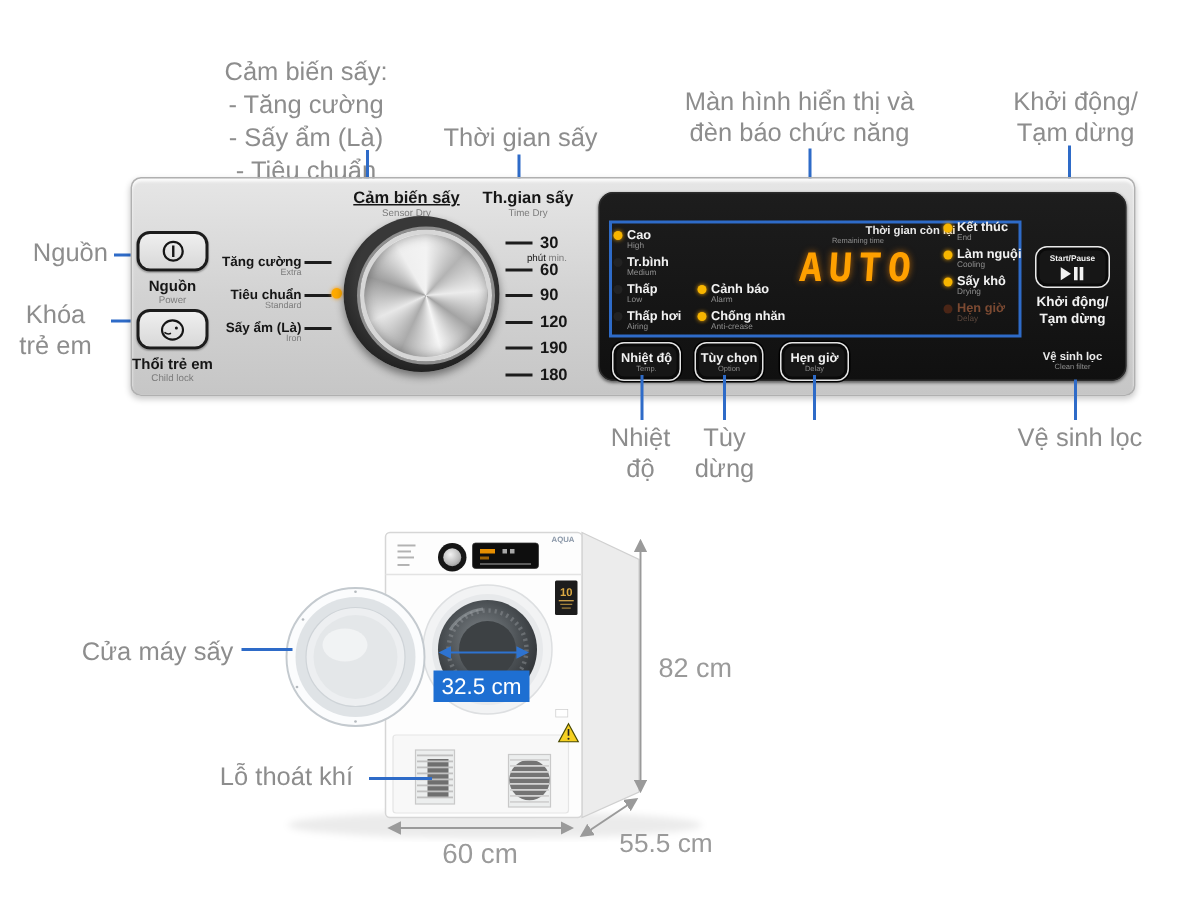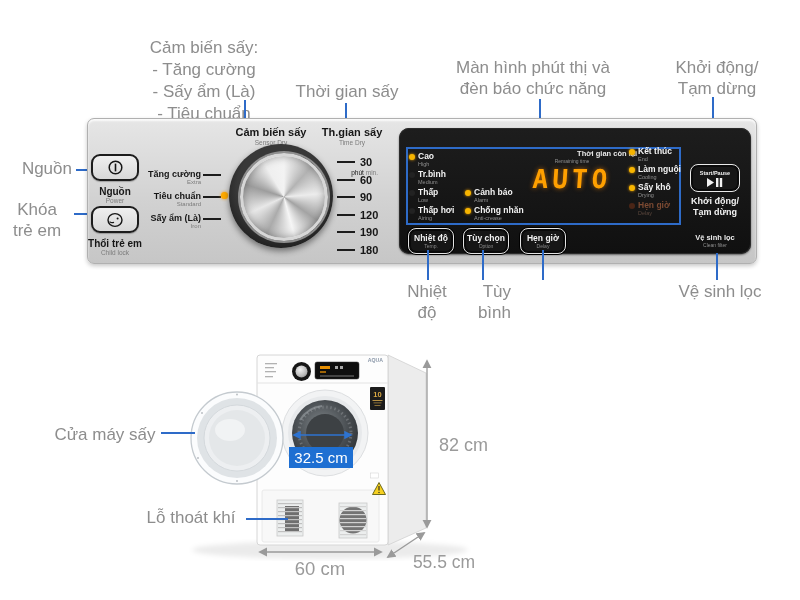--- a/index.html
+++ b/index.html
@@ -72,21 +72,21 @@
 <div class="stage">
 
   <div class="ann" style="left:118px;top:9px;width:172px;margin-top:28px;">
     <div>Cảm biến sấy:</div>
     <div>- Tăng cường</div>
     <div>- Sấy ẩm (Là)</div>
     <div>- Tiêu chuẩn</div>
   </div>
   <div class="ann" style="left:288px;top:81px;width:118px;">Thời gian sấy</div>
   <div class="ann small-lh" style="left:438px;top:57px;width:190px;">
-    <div>Màn hình phút thị và</div>
+    <div>Màn hình hiển thị và</div>
     <div>đèn báo chức năng</div>
   </div>
   <div class="ann small-lh" style="left:658px;top:57px;width:118px;">
     <div>Khởi động/</div>
     <div>Tạm dừng</div>
   </div>
   <div class="ann" style="left:6px;top:158px;width:66px;text-align:right;">Nguồn</div>
   <div class="ann small-lh" style="left:2px;top:199px;width:70px;">
     <div>Khóa</div>
     <div>trẻ em</div>
@@ -117,21 +117,21 @@
         <svg width="20" height="16" viewBox="0 0 20 16">
             <ellipse cx="10" cy="8" rx="7" ry="6.4" fill="none" stroke="#161616" stroke-width="1.4"></ellipse>
             <circle cx="12.6" cy="6.6" r="1" fill="#161616"></circle>
             <path d="M4.6 9.6 q2.2 1.8 4.4 .6" fill="none" stroke="#161616" stroke-width="1.1"></path>
           </svg>
       </span>
     </button>
     <div class="lbl-vi" style="left:-4px;top:119px;width:62px;">Thổi trẻ em</div>
     <div class="lbl-en" style="left:-4px;top:130px;width:62px;">Child lock</div>
 
-    <div class="lbl-vi" style="left:123px;top:7px;width:120px;font-size:11px;">Cảm biến sấy</div>
+    <div class="lbl-vi" style="left:123px;top:7px;width:120px;font-size:11px;text-decoration:underline;">Cảm biến sấy</div>
     <div class="lbl-en" style="left:123px;top:20px;width:120px;">Sensor Dry</div>
 
     <div class="opt-label" style="left:18px;top:50px;width:95px;">
       <span class="vi">Tăng cường</span>
       <span class="en">Extra</span>
     </div>
     <div class="tick" style="left:115px;top:55px;width:18px;"></div>
     <div class="opt-label" style="left:18px;top:72px;width:95px;">
       <span class="vi">Tiêu chuẩn</span>
       <span class="en">Standard</span>
@@ -279,23 +279,23 @@
 
   <div class="bline v" style="left:427px;top:250px;height:30px;"></div>
   <div class="bline v" style="left:482px;top:250px;height:30px;"></div>
   <div class="bline v" style="left:542px;top:250px;height:30px;"></div>
   <div class="bline v" style="left:716px;top:253px;height:27px;"></div>
 
   <div class="ann small-lh" style="left:399px;top:281px;width:56px;">
     <div>Nhiệt</div>
     <div>độ</div>
   </div>
-  <div class="ann small-lh" style="left:455px;top:281px;width:56px;text-align:right;">
+  <div class="ann small-lh" style="left:455px;top:281px;width:56px;">
     <div>Tùy</div>
-    <div>bình</div>
+    <div>dừng</div>
   </div>
   <div class="ann" style="left:655px;top:281px;width:130px;">Vệ sinh lọc</div>
 
   <svg style="position:absolute;left:180px;top:330px;" width="470" height="270" viewBox="0 0 470 270">
     <defs>
       <radialGradient id="drumGrad" cx="45%" cy="40%" r="70%">
         <stop offset="0%" stop-color="#83898d"></stop>
           <stop offset="55%" stop-color="#4a4f53"></stop>
           <stop offset="100%" stop-color="#26292c"></stop>
       </radialGradient>

